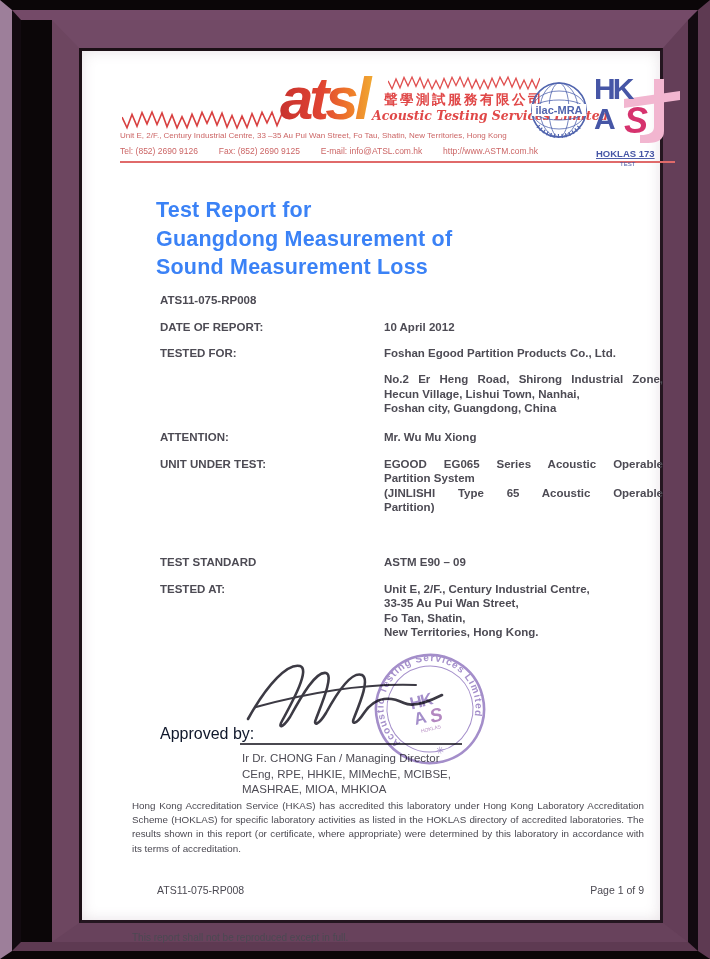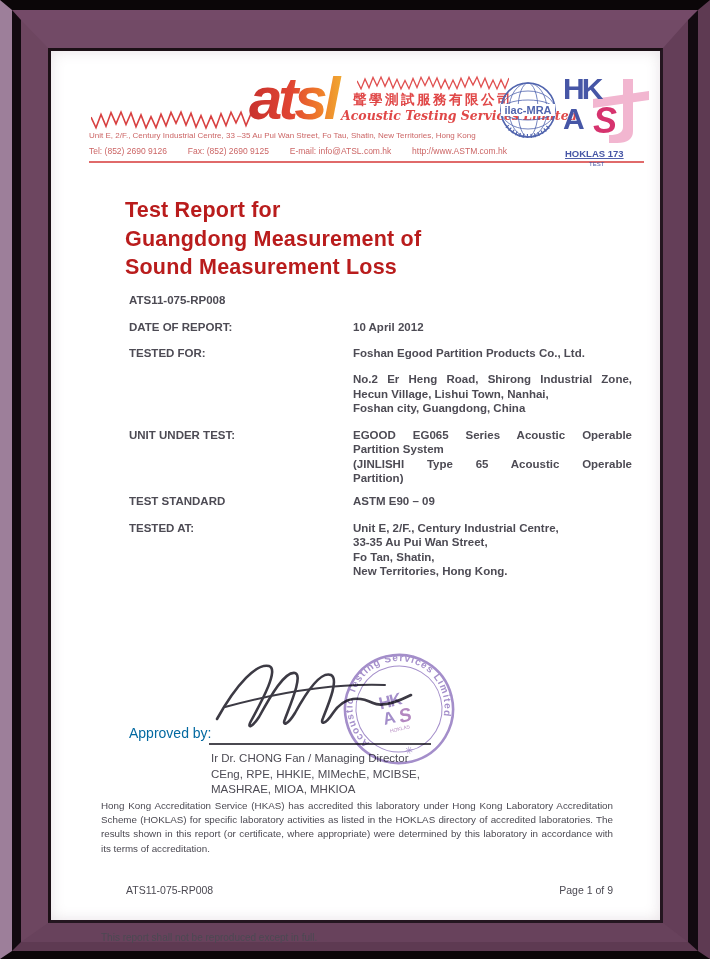--- a/index.html
+++ b/index.html
@@ -7,21 +7,21 @@
     width:710px;height:959px;background:#0b0608;overflow:hidden;
     font-family:"Liberation Sans","DejaVu Sans",sans-serif;
     position:relative;
   }
   
   .f1{position:absolute;inset:0;box-sizing:border-box;
       border-top:10px solid #0b0608;border-left:12px solid #9d7f9a;
       border-right:12px solid #5e3a52;border-bottom:8px solid #0b0608;}
   .f2{width:100%;height:100%;box-sizing:border-box;
       border-top:10px solid #744a68;border-left:9px solid #120a10;
-      border-right:10px solid #120a10;border-bottom:9px solid #5e3a52;}
+      border-right:10px solid #120a10;border-bottom:9px solid #5e3a52;padding-left:31px;}
   .f3{width:100%;height:100%;box-sizing:border-box;
       border-top:28px solid #724a66;border-left:27px solid #6d4660;
       border-right:25px solid #643e58;border-bottom:19px solid #68425c;}
   .f4{width:100%;height:100%;box-sizing:border-box;
       border-top:3px solid #1c1016;border-left:3px solid #1c1016;
       border-right:3px solid #241620;border-bottom:3px solid #241620;}
   .paper{width:100%;height:100%;background:#ffffff;position:relative;
       box-shadow:inset 0 0 14px rgba(120,90,110,.18);}
   
   .header{position:absolute;top:14px;left:38px;width:555px;height:112px;}
@@ -33,32 +33,32 @@
   .en{position:absolute;left:252px;top:43px;width:172px;font-family:"DejaVu Serif","Liberation Serif",serif;
       font-style:italic;font-weight:bold;font-size:12.5px;color:#e04848;white-space:nowrap;}
   .addr{position:absolute;left:0;top:66px;width:420px;font-size:8px;color:#cc6666;white-space:nowrap;}
   .contact{position:absolute;left:0;top:81px;width:418px;display:flex;justify-content:space-between;
       font-size:8.5px;color:#cc6666;white-space:nowrap;}
   .rule{position:absolute;left:0;top:96px;width:555px;height:2px;background:#e06a6a;}
   .ilac{position:absolute;left:410px;top:16px;}
   .hkas{position:absolute;left:474px;top:4px;}
   
   .title{position:absolute;top:145px;left:74px;font-size:21.5px;font-weight:bold;
-      color:#b91c1c;line-height:28.5px;letter-spacing:.2px;}
+      color:#3b82f6;line-height:28.5px;letter-spacing:.2px;}
   
   .fields{position:absolute;top:242px;left:78px;width:505px;font-size:11.5px;font-weight:bold;color:#4d4b54;}
   .row{display:flex;align-items:flex-start;}
   .lab{width:224px;flex:none;line-height:15px;}
   .val{width:279px;flex:none;line-height:15px;}
   .vline{line-height:14.5px;}
   .jline{text-align:justify;text-align-last:justify;}
-  .mt12{margin-top:12px}.mt11{margin-top:11px}.mt14{margin-top:14px}.mt24{margin-top:8px}
+  .mt12{margin-top:12px}.mt11{margin-top:11px}.mt14{margin-top:14px}.mt24{margin-top:40px}
   
   .approval{position:absolute;top:600px;left:78px;width:470px;height:170px;}
-  .approved-label{position:absolute;left:0;top:74px;font-size:14px;color:#0369a1;}
+  .approved-label{position:absolute;left:0;top:74px;font-size:16px;color:#0f172a;}
   .sigblock{position:absolute;left:80px;top:0;width:222px;height:92px;border-bottom:2px solid #4a4850;}
   .sigblock svg{position:absolute;left:0;top:4px;}
   .nameblock{position:absolute;left:82px;top:100px;font-size:11.5px;color:#4d4b54;line-height:15.5px;}
   .stamp{position:absolute;left:212px;top:0;opacity:.8;mix-blend-mode:multiply;transform:rotate(-14deg);}
   
   .accred{position:absolute;top:748px;left:50px;width:512px;font-size:9.8px;line-height:14.2px;
       color:#4b4952;text-align:justify;}
   .repro{position:absolute;top:833px;left:50px;font-size:10px;color:#4b4952;margin-top:48px;}
   .pageline{position:absolute;top:833px;left:75px;width:487px;display:flex;justify-content:space-between;
       font-size:10.5px;color:#4b4952;}
@@ -141,20 +141,24 @@
           <div class="lab">TESTED FOR:</div>
           <div class="val">Foshan Egood Partition Products Co., Ltd.</div>
         </div>
         <div class="row mt11">
           <div class="lab"></div>
           <div class="val">
             <div class="vline jline">No.2 Er Heng Road, Shirong Industrial Zone,</div>
             <div class="vline">Hecun Village, Lishui Town, Nanhai,</div>
             <div class="vline">Foshan city, Guangdong, China</div>
           </div>
+        </div>
+        <div class="row mt14">
+          <div class="lab">ATTENTION:</div>
+          <div class="val">Mr. Wu Mu Xiong</div>
         </div>
         <div class="row mt12">
           <div class="lab">UNIT UNDER TEST:</div>
           <div class="val">
             <div class="vline jline">EGOOD EG065 Series Acoustic Operable</div>
             <div class="vline">Partition System</div>
             <div class="vline jline">(JINLISHI Type 65 Acoustic Operable</div>
             <div class="vline">Partition)</div>
           </div>
         </div>

